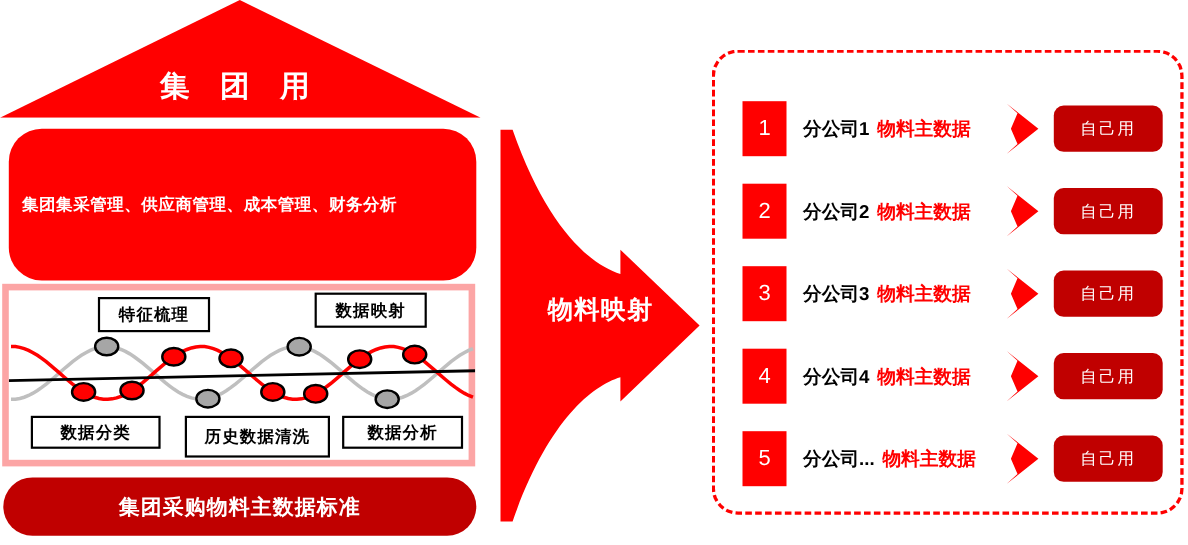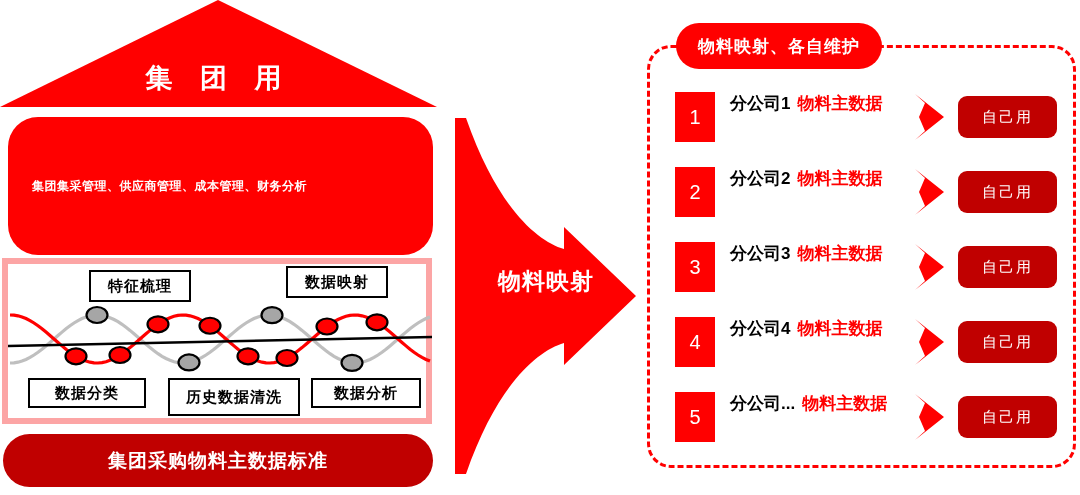--- a/index.html
+++ b/index.html
@@ -5,21 +5,21 @@
   html,body{margin:0;padding:0;background:#ffffff;}
   *{box-sizing:border-box;font-family:"Liberation Sans","DejaVu Sans",sans-serif;}
   .canvas{position:relative;width:1080px;height:495px;background:#ffffff;overflow:hidden;}
 
   
   .roof-svg{position:absolute;left:0;top:0;}
   .roof-label{position:absolute;left:0;top:60px;width:437px;text-align:center;
     color:#ffffff;font-size:27px;font-weight:bold;letter-spacing:10px;}
   .house-body{position:absolute;left:8px;top:117px;width:425px;height:138px;
     background:#FF0000;border-radius:30px;display:flex;align-items:center;}
-  .house-body-text{padding:0 24px;color:#ffffff;font-size:12px;font-weight:bold;letter-spacing:.5px;}
+  .house-body-text{padding:0 12px;color:#ffffff;font-size:15px;font-weight:bold;letter-spacing:.5px;}
 
   
   .wave-box{position:absolute;left:2px;top:258px;width:430px;height:166px;
     background:#ffffff;border:6px solid #fca5a5;}
   .wave-svg{position:absolute;left:0;top:0;}
   .proc-label{position:absolute;background:#ffffff;border:2.5px solid #000000;
     display:flex;align-items:center;justify-content:center;
     font-size:15px;font-weight:bold;color:#000000;letter-spacing:1px;white-space:nowrap;}
   .pl-a{left:81px;top:6px;width:102px;height:32px;}
   .pl-b{left:278px;top:2px;width:102px;height:32px;}
@@ -38,21 +38,21 @@
 
   
   .right-panel{position:absolute;left:647px;top:45px;width:429px;height:423px;
     border:3px dashed #FF0000;border-radius:24px;}
   .panel-pill{position:absolute;left:26px;top:-25px;width:206px;height:46px;
     background:#FF0000;border-radius:23px;display:flex;align-items:center;justify-content:center;
     color:#ffffff;font-size:17px;font-weight:bold;letter-spacing:1px;}
   .row{position:absolute;left:0;width:100%;height:50px;}
   .row-num{position:absolute;left:25px;top:0;width:40px;height:50px;background:#FF0000;
     display:flex;align-items:center;justify-content:center;color:#ffffff;font-size:20px;}
-  .row-labels{position:absolute;left:80px;top:0;height:50px;display:flex;align-items:flex-start;
+  .row-labels{position:absolute;left:80px;top:0;height:50px;display:flex;align-items:center;
     font-size:17px;font-weight:bold;white-space:nowrap;}
   .row-company{color:#000000;}
   .row-dataset{color:#FF0000;margin-left:7px;}
   .row-arrow{position:absolute;left:265px;top:2px;}
   .row-btn{position:absolute;left:308px;top:4px;width:99px;height:42px;background:#C00000;
     border-radius:9px;display:flex;align-items:center;justify-content:center;
     color:#ffffff;font-size:15px;letter-spacing:2px;}
 </style>
 </head>
 <body>
@@ -94,21 +94,20 @@
   </div>
 
   <div class="base-bar">集团采购物料主数据标准</div>
 
   <svg class="big-arrow-svg" width="190" height="362" viewBox="0 0 190 362">
     <path d="M3,3 L14,3 C45,92 85,126 112,134 L112,112 L184,181 L112,250 L112,228 C85,236 45,270 14,359 L3,359 Z" fill="#FF0000"></path>
   </svg>
   <div class="big-arrow-label">物料映射</div>
 
   <div class="right-panel">
-    <div class="panel-pill">物料映射、各自维护</div>
 
     <div class="row" style="top:44px">
       <div class="row-num">1</div>
       <div class="row-labels">
         <span class="row-company">分公司1</span>
         <span class="row-dataset">物料主数据</span>
       </div>
       <svg class="row-arrow" width="30" height="46" viewBox="0 0 30 46">
         <polygon points="0,0 10,9 4,23 10,37 0,46 29,23" fill="#FF0000"></polygon>
       </svg>

